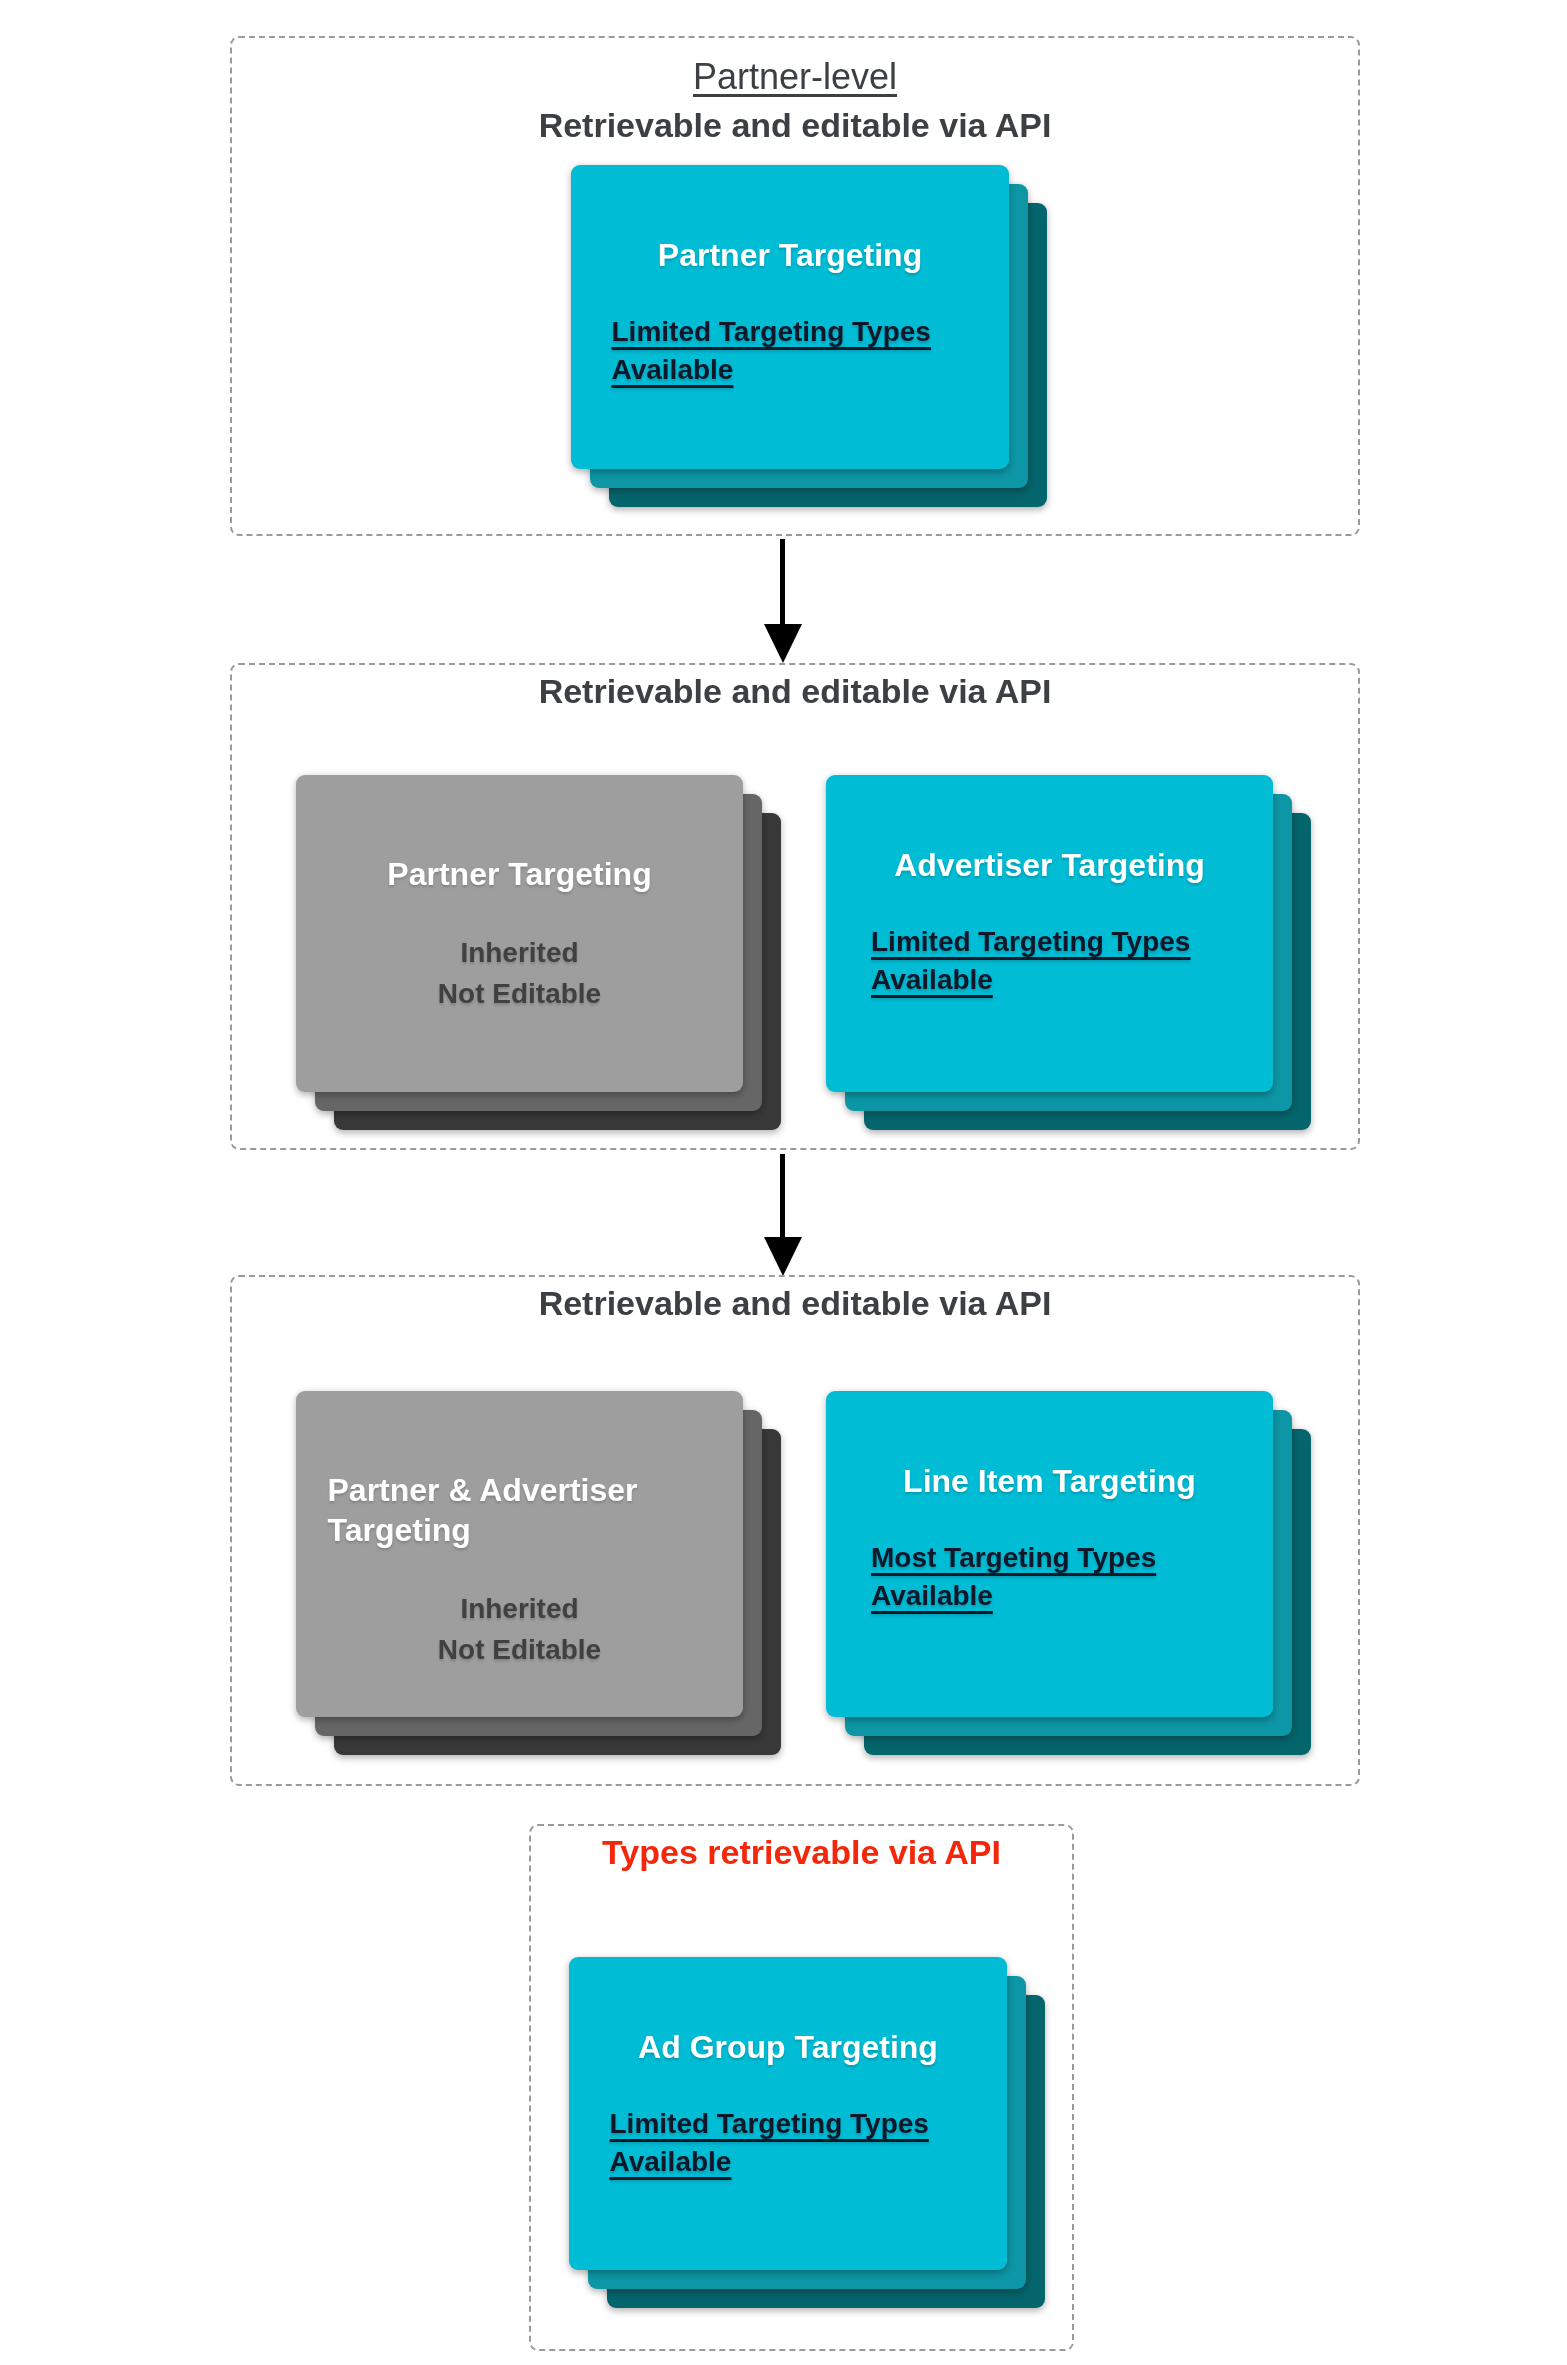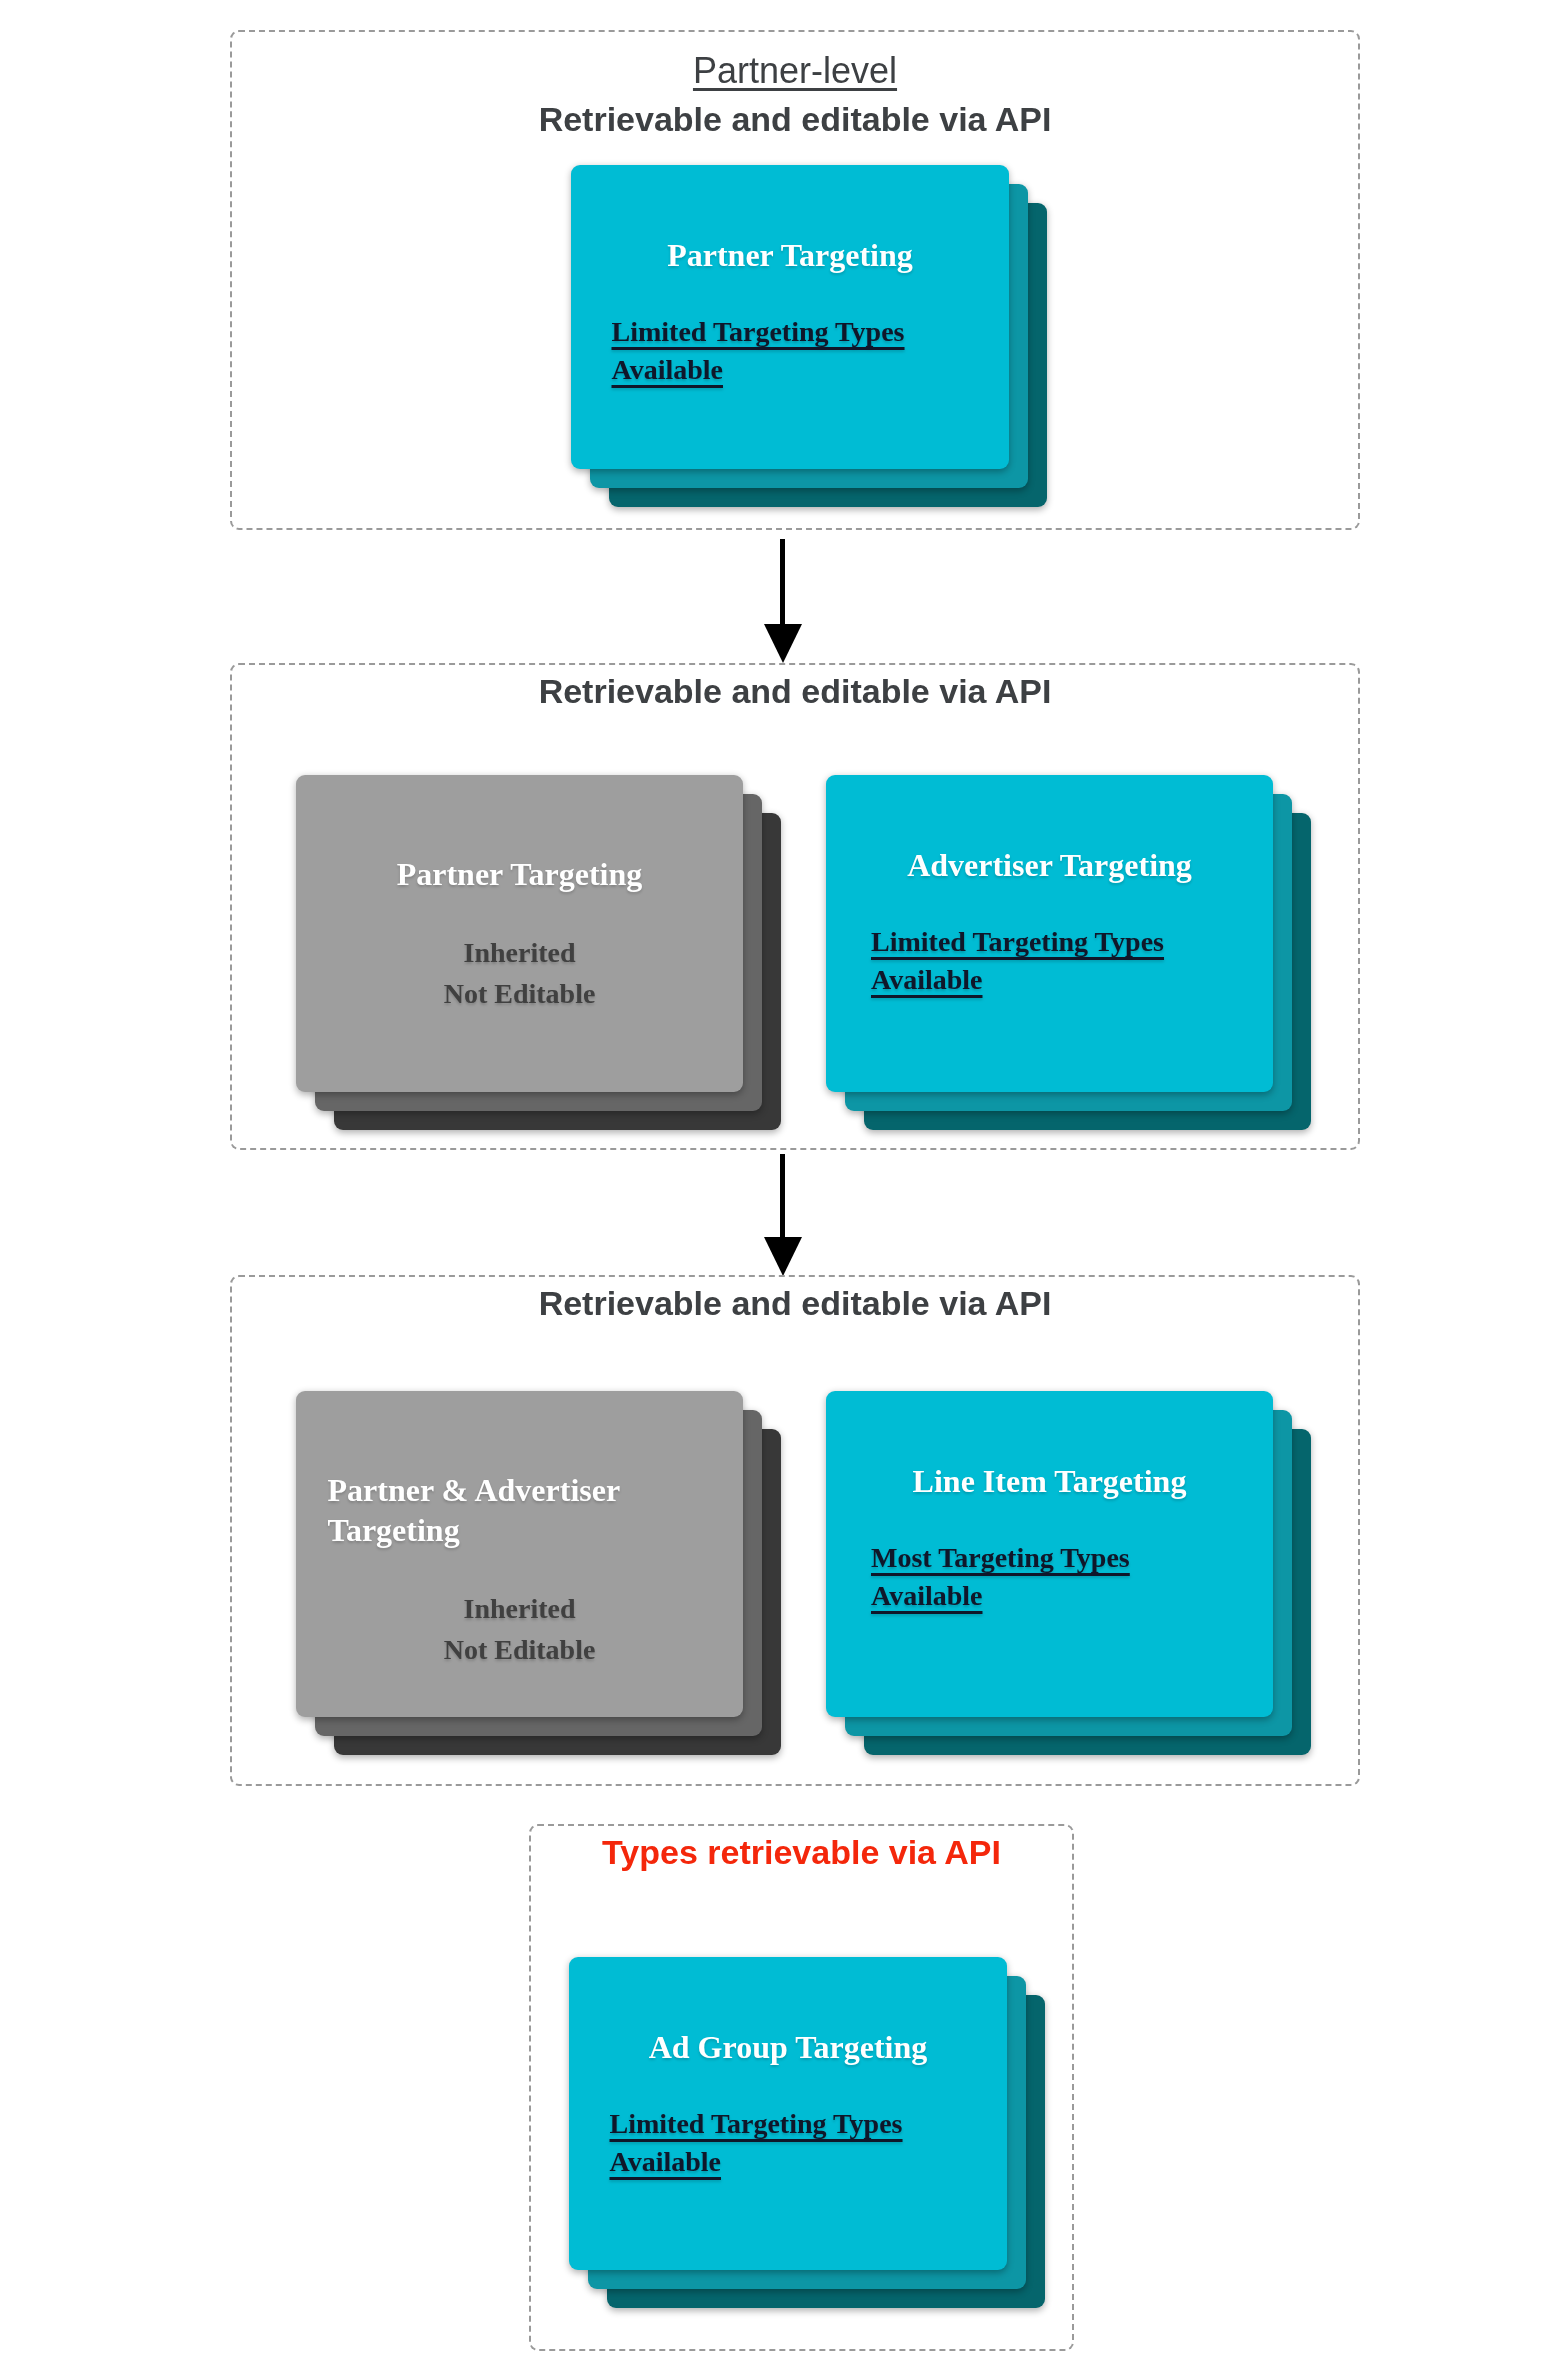--- a/index.html
+++ b/index.html
@@ -11,21 +11,21 @@
   }
   .panel{
     position:absolute;
     left:230px;width:1130px;
     border:2.7px dashed var(--border,#9a9a9a);
     border-radius:9px;
     background:#ffffff;
     box-sizing:border-box;
     text-align:center;
   }
-  .p1{top:30px;height:500px;}
+  .p1{top:36px;height:500px;}
   .p2{top:663px;height:487px;}
   .p3{top:1275px;height:511px;}
   .p4{left:529px;top:1824px;width:545px;height:527px;}
 
   .level-title{
     margin-top:16px;
     font-size:36px;font-weight:400;
     color:var(--heading,#3d4043);
     text-decoration:underline;
     text-decoration-thickness:2.7px;
@@ -48,21 +48,20 @@
     border-radius:9px;
     box-shadow:0 2.7px 7.1px rgba(0,0,0,0.30);
   }
   .layer.back{left:38px;top:38px;}
   .layer.mid{left:19px;top:19px;}
   .layer.front{
     left:0;top:0;
     display:flex;flex-direction:column;align-items:center;
     box-sizing:border-box;
     padding-top:70px;
-    font-family:Liberation Serif, serif;
   }
   .stack.gray .layer.back{background:var(--gray-back,#383838);}
   .stack.gray .layer.mid{background:var(--gray-mid,#666666);}
   .stack.gray .layer.front{background:var(--gray-front,#9e9e9e);}
   .stack.cyan .layer.back{background:var(--cyan-back,#05656c);}
   .stack.cyan .layer.mid{background:var(--cyan-mid,#0d96a5);}
   .stack.cyan .layer.front{background:var(--cyan-front,#00bcd4);}
 
   .stack.gray .layer.front{padding-top:79px;}
 

